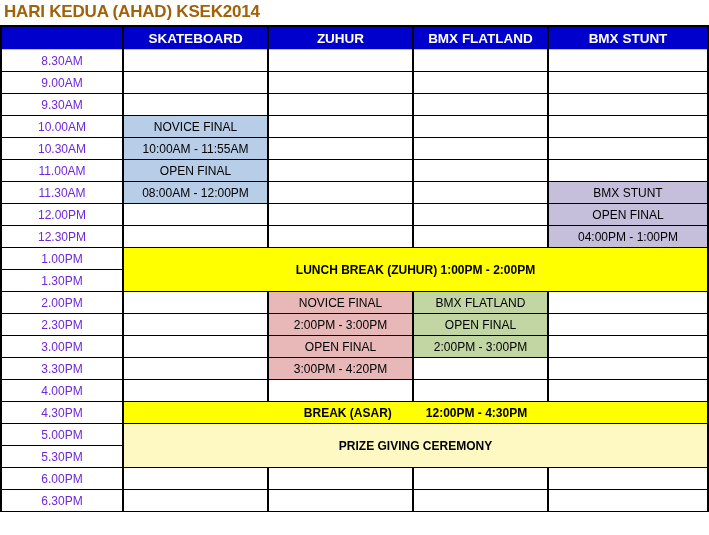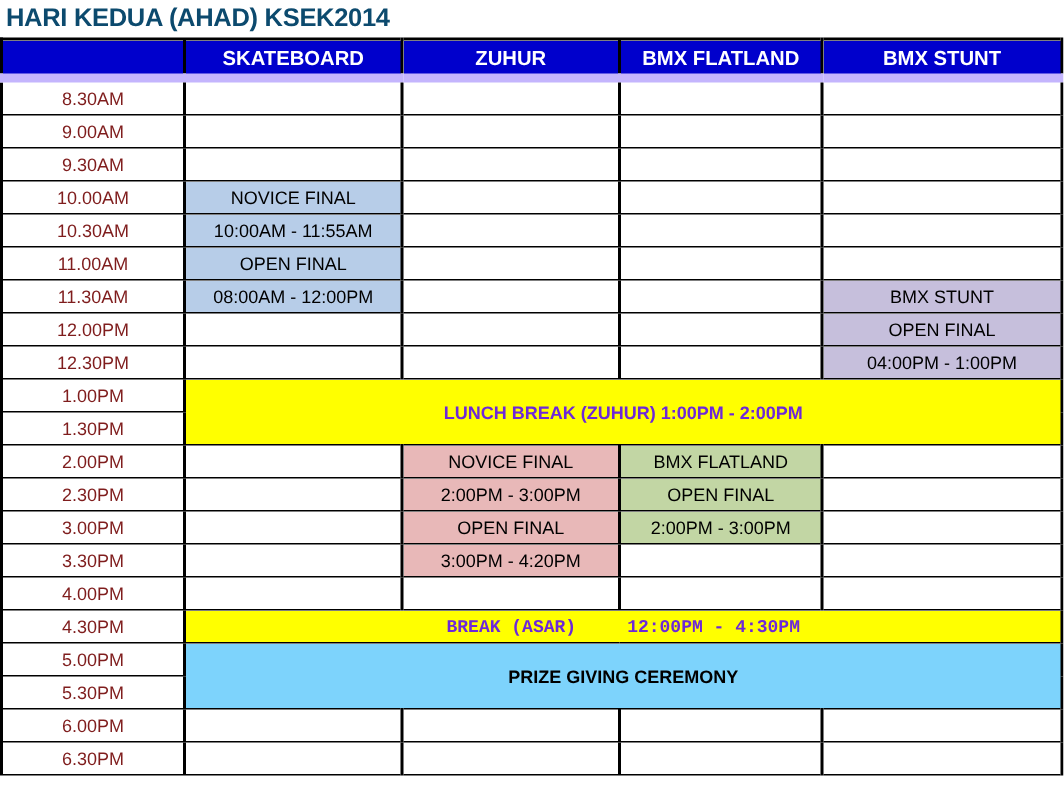--- a/index.html
+++ b/index.html
@@ -9,21 +9,21 @@
   }
   body {
     width: 709px;
     height: 535px;
     font-family: "Liberation Sans", sans-serif;
     overflow: hidden;
   }
   #title {
     font-size: 17px;
     font-weight: bold;
-    color: #0c4a6e;
+    color: #a16207;
     padding: 2px 0 3px 4px;
     letter-spacing: -0.2px;
     height: 20px;
     line-height: 20px;
   }
   table.sched {
     border-collapse: collapse;
     table-layout: fixed;
     width: 709px;
     border-left: 2px solid #000;
@@ -46,43 +46,43 @@
   col.c-in   { width: 145px; }
   col.c-bf   { width: 135px; }
   col.c-bs   { width: 160px; }
 
   tr.head td {
     background: #0000cc;
     color: #ffffff;
     font-weight: bold;
     font-size: 13.5px;
     height: 22px;
-    border-bottom: 6px solid #c4b5fd;
+    border-bottom: 1px solid #c4b5fd;
   }
   td.timecell {
     background: #ffffff;
     font-size: 12.5px;
-    color: #7f1d1d;
+    color: #6d28d9;
     border-right: 2px solid #000;
   }
   td.blank { background: #ffffff; }
 
   td.ev { font-weight: normal; font-size: 12px; }
   .ev-blue   { background: #b7cde8; color: #000; }
   .ev-purple { background: #c6bfdc; color: #000; }
   .ev-pink   { background: #e8b8b8; color: #000; }
   .ev-green  { background: #c2d6a4; color: #000; }
-  .ev-yellow { background: #ffff00; color: #6d28d9; }
-  .ev-kelly  { background: #7dd3fc; color: #000; }
+  .ev-yellow { background: #ffff00; color: #000000; }
+  .ev-kelly  { background: #fef9c3; color: #000; }
 
   td.lunch, td.brk, td.prize {
     font-weight: bold;
     font-size: 13px;
   }
-  td.lunch .sp, td.brk .sp { display: inline-block; font-family: Liberation Mono, monospace; }
+  td.lunch .sp, td.brk .sp { display: inline-block; }
   .gap { display: inline-block; width: 34px; }
 </style>
 </head>
 <body>
 
 <div id="title">HARI KEDUA (AHAD) KSEK2014</div>
 
 <table class="sched">
   <colgroup>
     <col class="c-time">

